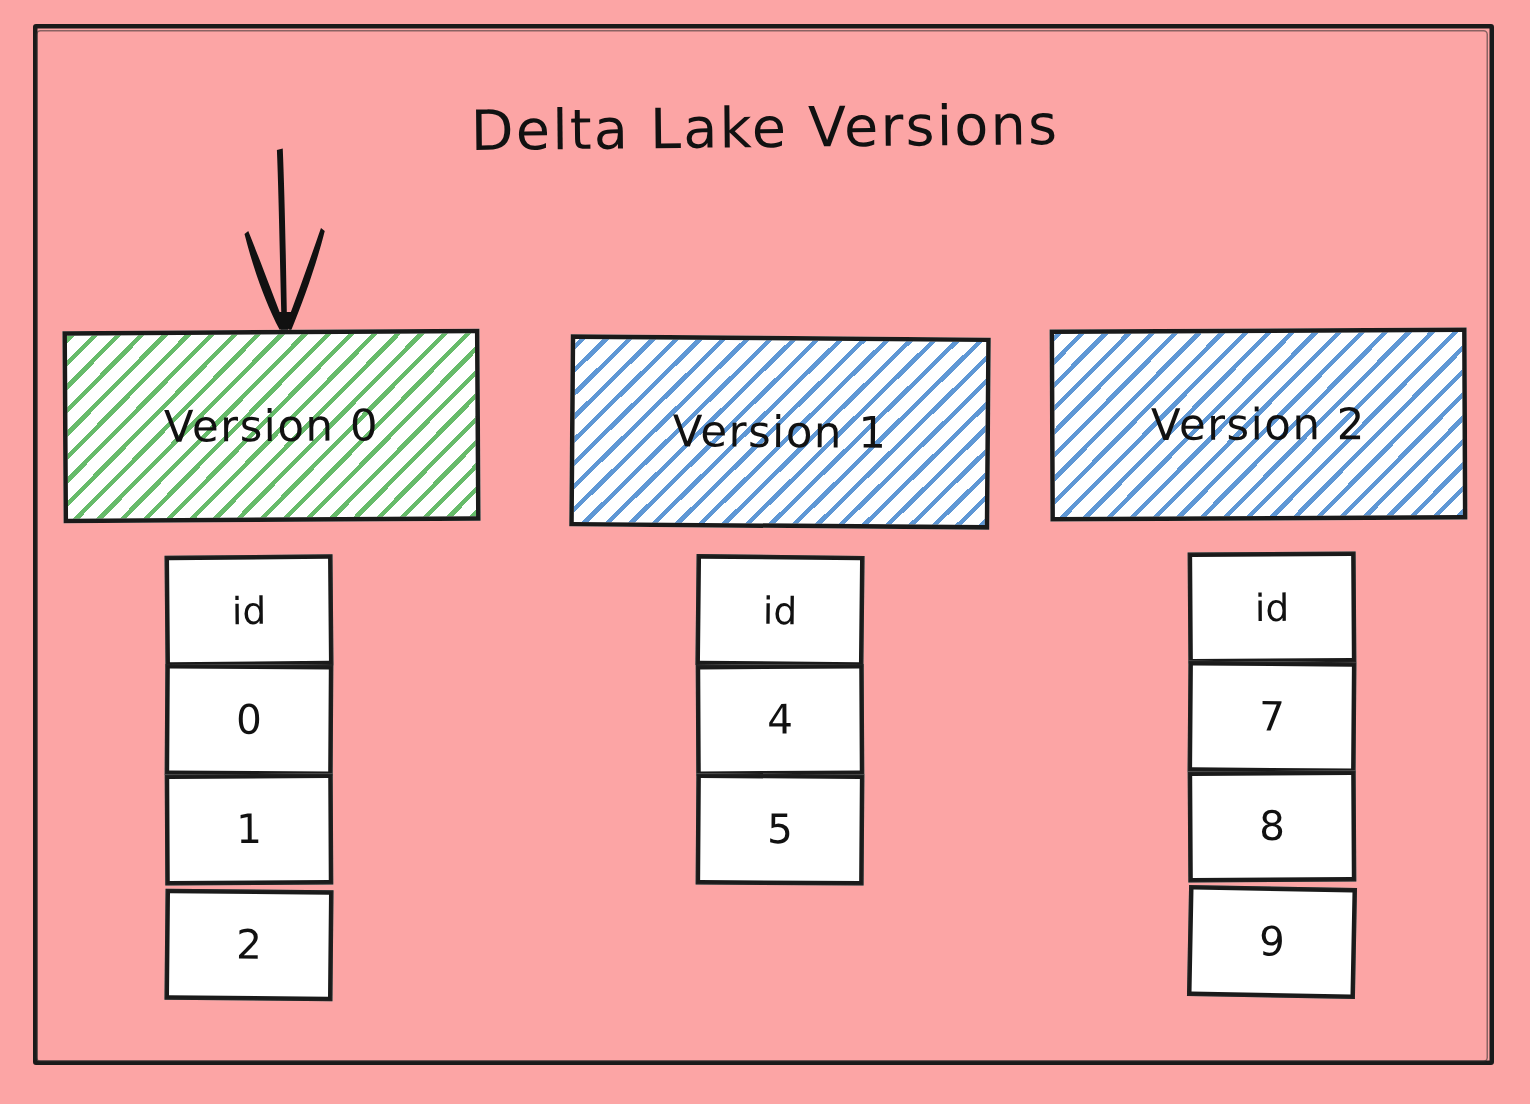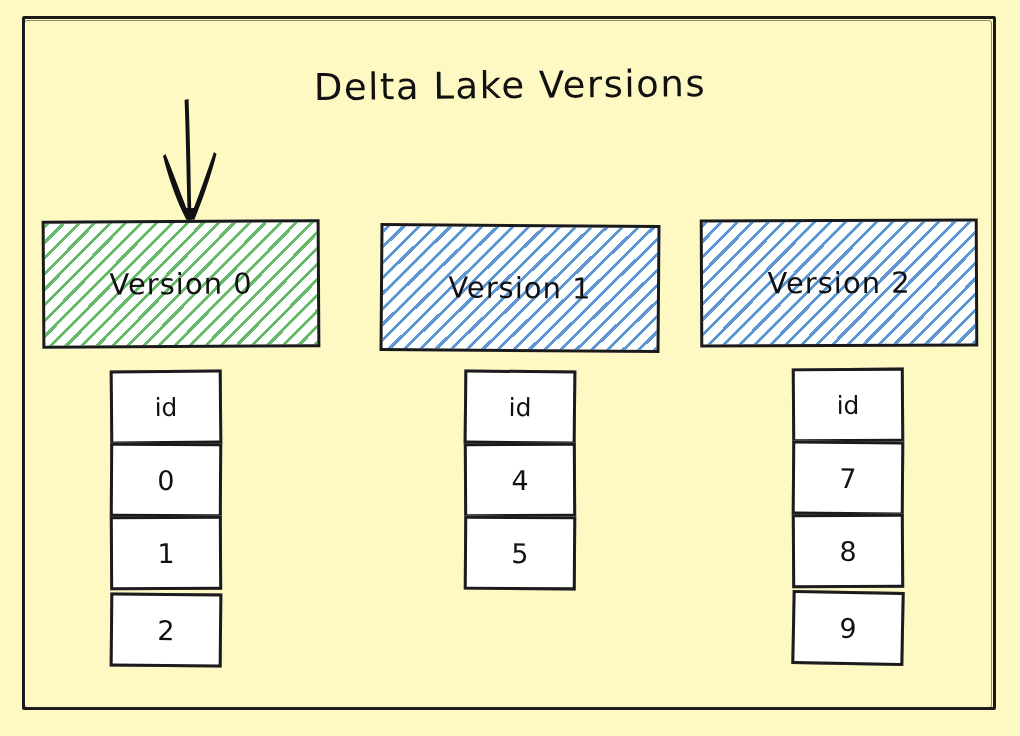--- a/index.html
+++ b/index.html
@@ -11,21 +11,21 @@
     width: 1020px;
     height: 736px;
     font-family: "DejaVu Sans", sans-serif;
     overflow: hidden;
   }
 
   #canvas {
     position: relative;
     width: 1020px;
     height: 736px;
-    background: #fef9c3;
+    background: #fca5a5;
   }
 
   
   #outer-frame {
     position: absolute;
     left: 22px;
     top: 16px;
     width: 974px;
     height: 694px;
     border: 3px solid #1a1a1a;

